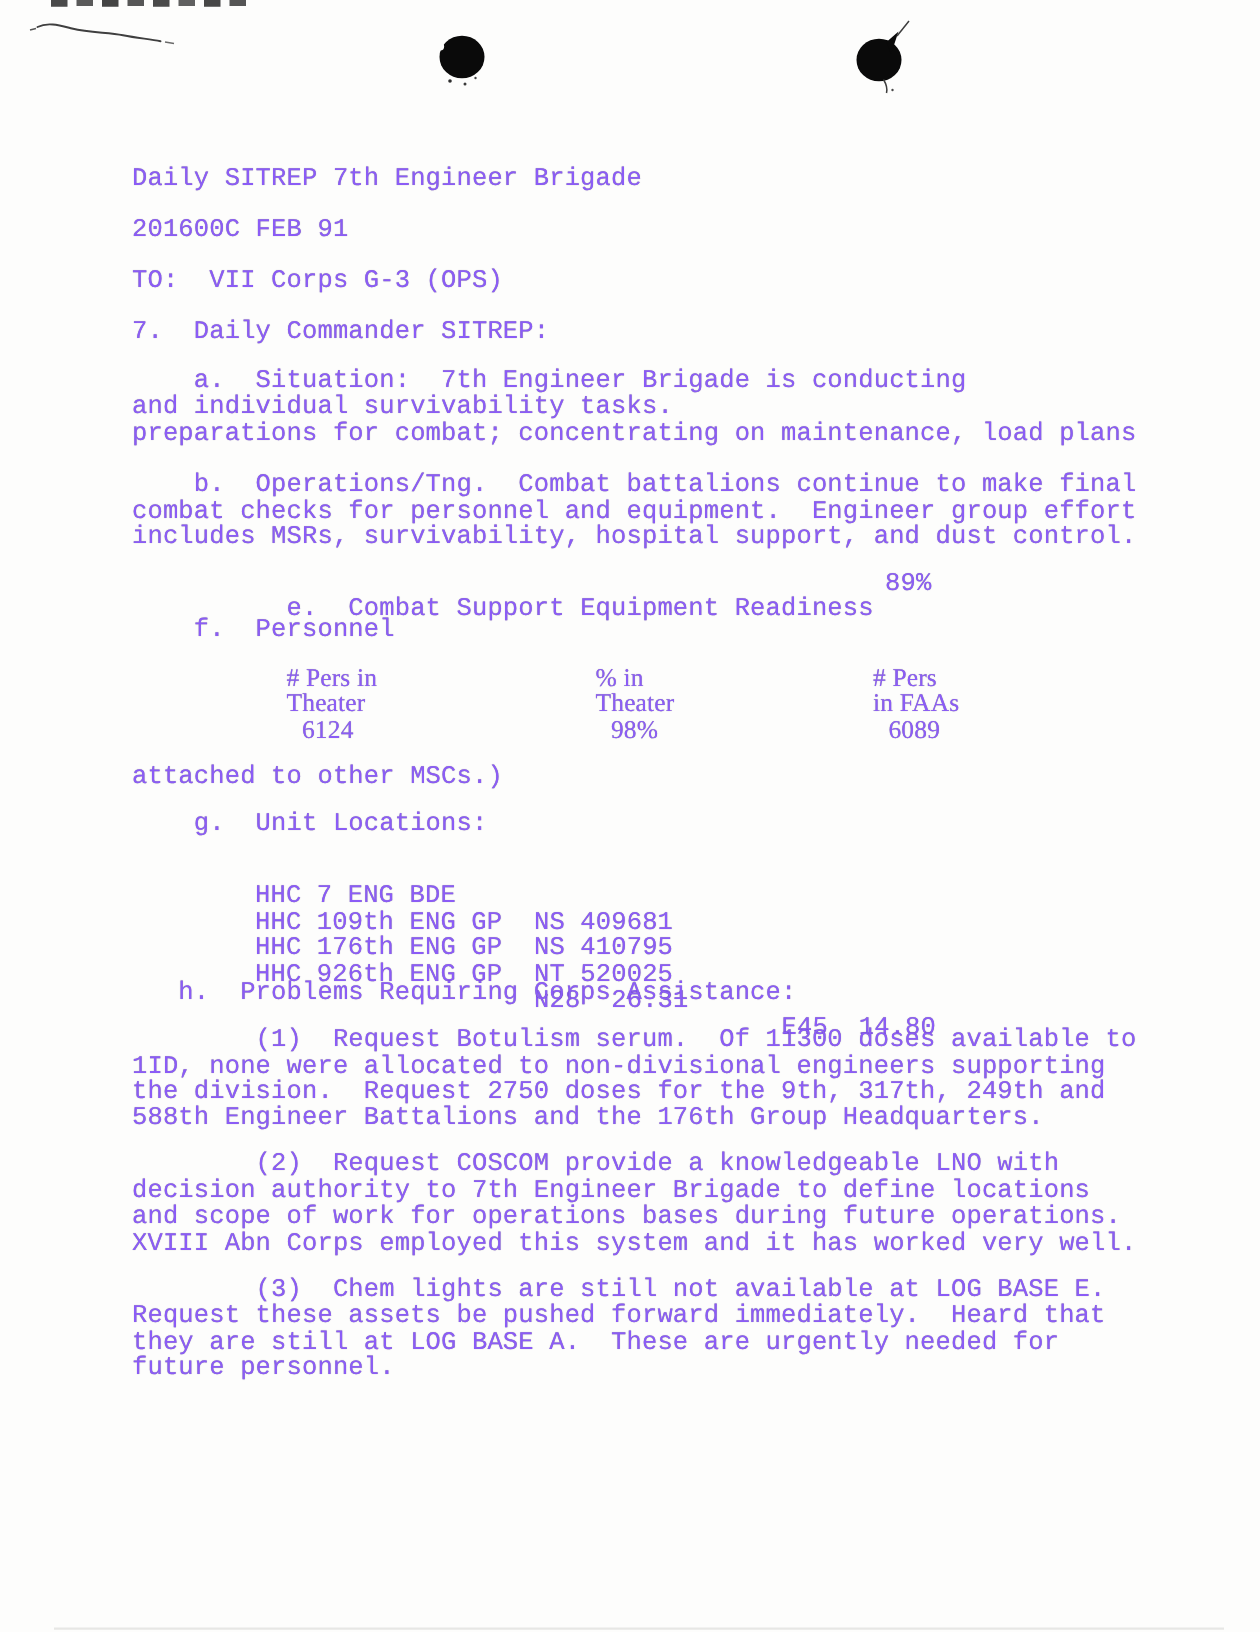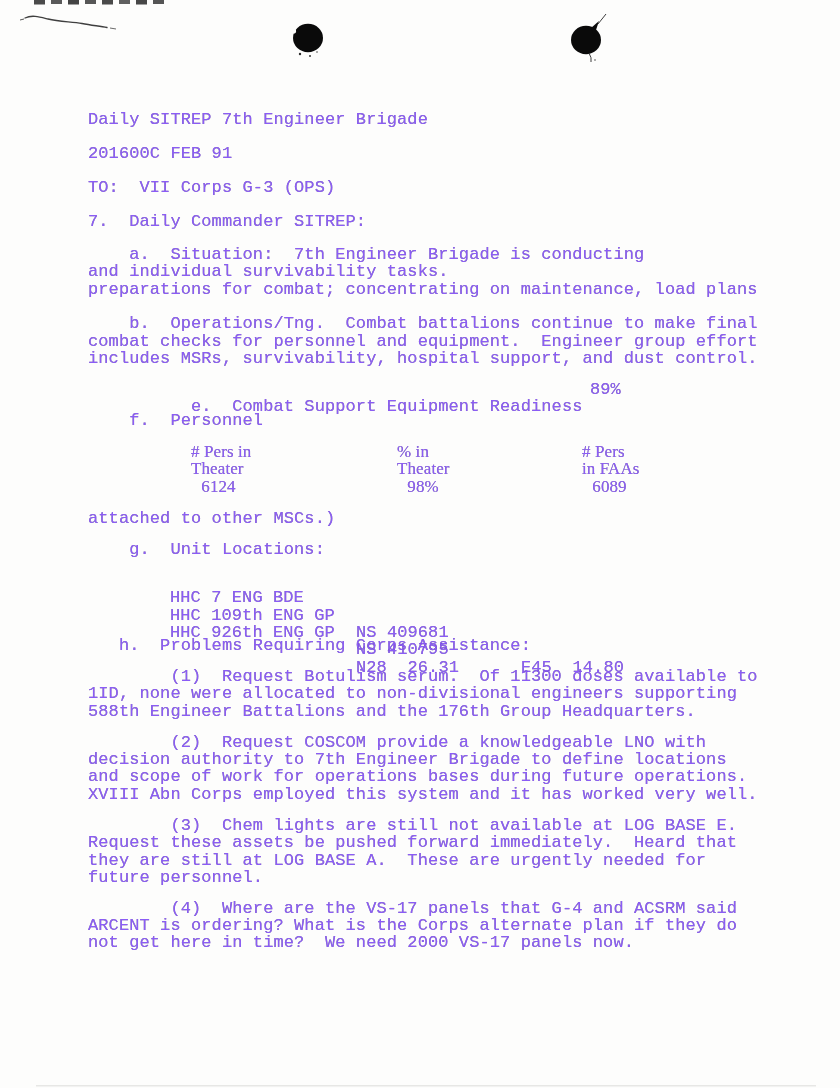--- a/index.html
+++ b/index.html
@@ -26,21 +26,21 @@
   .rline{position:relative;}
   .rval{position:absolute;left:476px;top:0;white-space:pre;margin-left:26px;}
   .ptable{height:52.35px;font-family:Liberation Serif, serif;}
   .pcol{position:absolute;top:0;}
   .pcol.c1{left:103px}
   .pcol.c2{left:309px}
   .pcol.c3{left:494px}
   .pval{padding-left:10.3px;}
   .urow{position:relative;}
   .uname{position:absolute;left:82px;white-space:pre;}
-  .ugrid{position:absolute;left:268px;white-space:pre;margin-top:17px;}
+  .ugrid{position:absolute;left:268px;white-space:pre;}
   .ugrid2{position:absolute;left:433px;white-space:pre;}
 </style>
 </head>
 <body>
 
 <div class="page">
 
   <svg class="artifacts" width="840" height="1088" viewBox="0 0 840 1088">
     <g>
       <rect x="34" y="0" width="11" height="4.5" fill="#4a4a4a"></rect>
@@ -130,48 +130,48 @@
     <div class="blk gE">
       <div class="line urow">
         <span class="uname">HHC 7 ENG BDE</span>
         <span class="ugrid">NS 409681</span>
       </div>
       <div class="line urow">
         <span class="uname">HHC 109th ENG GP</span>
         <span class="ugrid">NS 410795</span>
       </div>
       <div class="line urow">
+        <span class="uname">HHC 176th ENG GP</span>
+        <span class="ugrid">NT 520025</span>
+      </div>
+      <div class="line urow">
         <span class="uname">HHC 926th ENG GP</span>
         <span class="ugrid">N28  26.31</span>
         <span class="ugrid2">E45  14.80</span>
       </div>
     </div>
 
     <div class="line blk gH">   h.  Problems Requiring Corps Assistance:</div>
 
     <div class="blk gD">
       <div class="line">        (1)  Request Botulism serum.  Of 11300 doses available to</div>
       <div class="line">1ID, none were allocated to non-divisional engineers supporting</div>
+      <div class="line">the division.  Request 2750 doses for the 9th, 317th, 249th and</div>
       <div class="line">588th Engineer Battalions and the 176th Group Headquarters.</div>
     </div>
 
     <div class="blk gD">
       <div class="line">        (2)  Request COSCOM provide a knowledgeable LNO with</div>
       <div class="line">decision authority to 7th Engineer Brigade to define locations</div>
       <div class="line">and scope of work for operations bases during future operations.</div>
       <div class="line">XVIII Abn Corps employed this system and it has worked very well.</div>
     </div>
 
     <div class="blk gD">
       <div class="line">        (3)  Chem lights are still not available at LOG BASE E.</div>
       <div class="line">Request these assets be pushed forward immediately.  Heard that</div>
       <div class="line">they are still at LOG BASE A.  These are urgently needed for</div>
       <div class="line">future personnel.</div>
     </div>
 
-    <div class="blk gF">
-      <div class="line">        (4)  Where are the VS-17 panels that G-4 and ACSRM said</div>
-      <div class="line">ARCENT is ordering? What is the Corps alternate plan if they do</div>
-      <div class="line">not get here in time?  We need 2000 VS-17 panels now.</div>
-    </div>
 
   </div>
 </div>
 
 </body></html>

